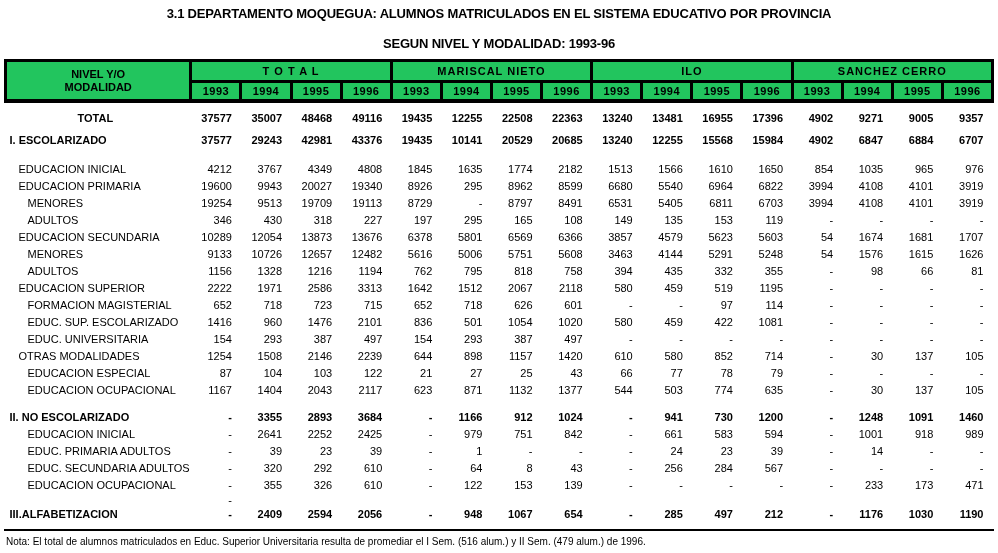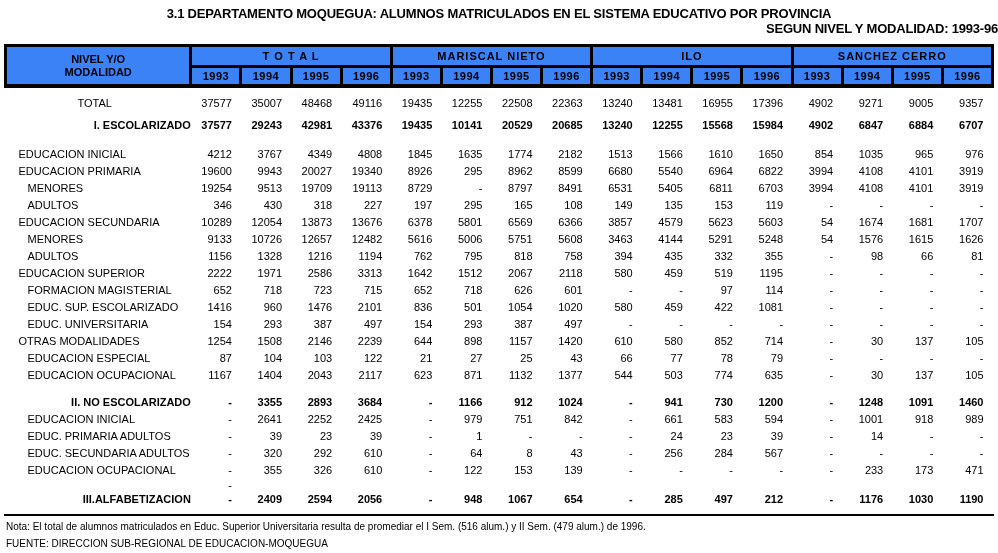--- a/index.html
+++ b/index.html
@@ -1,32 +1,32 @@
 <!DOCTYPE html>
 <html><head>
 <meta charset="utf-8">
 <style>
   html,body{margin:0;padding:0;background:#ffffff;}
   body{width:998px;height:553px;font-family:"Liberation Sans",sans-serif;color:#000;overflow:hidden;}
   .title{ text-align:center;font-weight:bold;font-size:13px;line-height:15px;letter-spacing:-0.2px;}
   .title.first{margin-top:6px;}
-  .title.second{margin-top:0;text-align:right;}
+  .title.second{margin-top:15px;}
   table{border-collapse:collapse;table-layout:fixed;width:990px;margin:8px 0 0 4px;}
   col.c-label{width:185px;}
   col.c-year{width:50px;}
-  thead th{background:#3b82f6;border:3px solid #000;font-size:11px;font-weight:bold;padding:0;line-height:13px;}
+  thead th{background:#22c55e;border:3px solid #000;font-size:11px;font-weight:bold;padding:0;line-height:13px;}
   th.label-head{border-bottom-width:4px;}
   th.group-head{letter-spacing:1px;height:18px;}
   th.year-head{border-top-width:2px;border-bottom-width:4px;height:16px;letter-spacing:0.5px;}
   tbody td{font-size:11px;padding:0;height:17px;line-height:17px;vertical-align:middle;white-space:nowrap;overflow:hidden;}
   td.num{text-align:right;padding-right:9px;}
-  tr.r-total td{font-weight:normal;height:18px;}
+  tr.r-total td{font-weight:bold;height:18px;}
   tr.r-section td{font-weight:bold;height:17px;}
   tr.r-total td.label{padding-left:72px;}
-  tr.r-section td.label{padding-left:4px;text-align:right;}
+  tr.r-section td.label{padding-left:4px;}
   tr.r-l1 td.label{padding-left:13px;}
   tr.r-l2 td.label{padding-left:22px;}
   tr.r-dash td{height:12px;line-height:12px;}
   tr.gap td{height:auto;}
   .rule{width:990px;margin:6px 0 0 4px;border-top:2px solid #000;}
   .note{font-size:10px;line-height:12px;margin:5px 0 0 6px;}
 </style>
 </head>
 <body>
 

